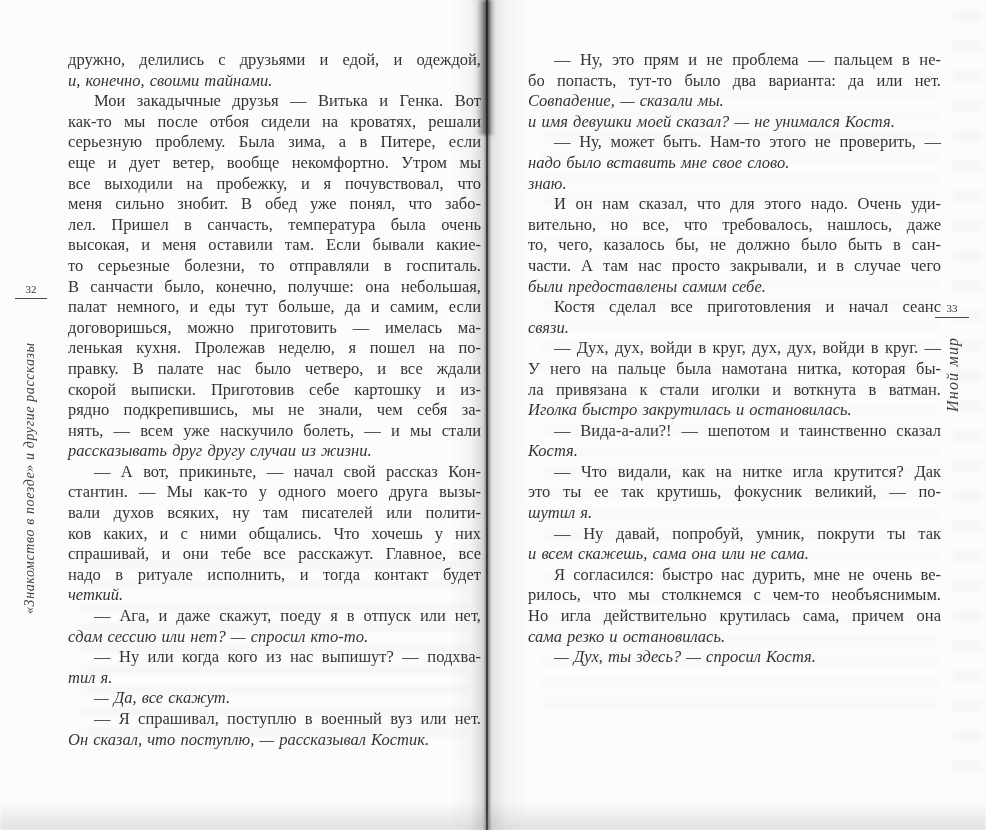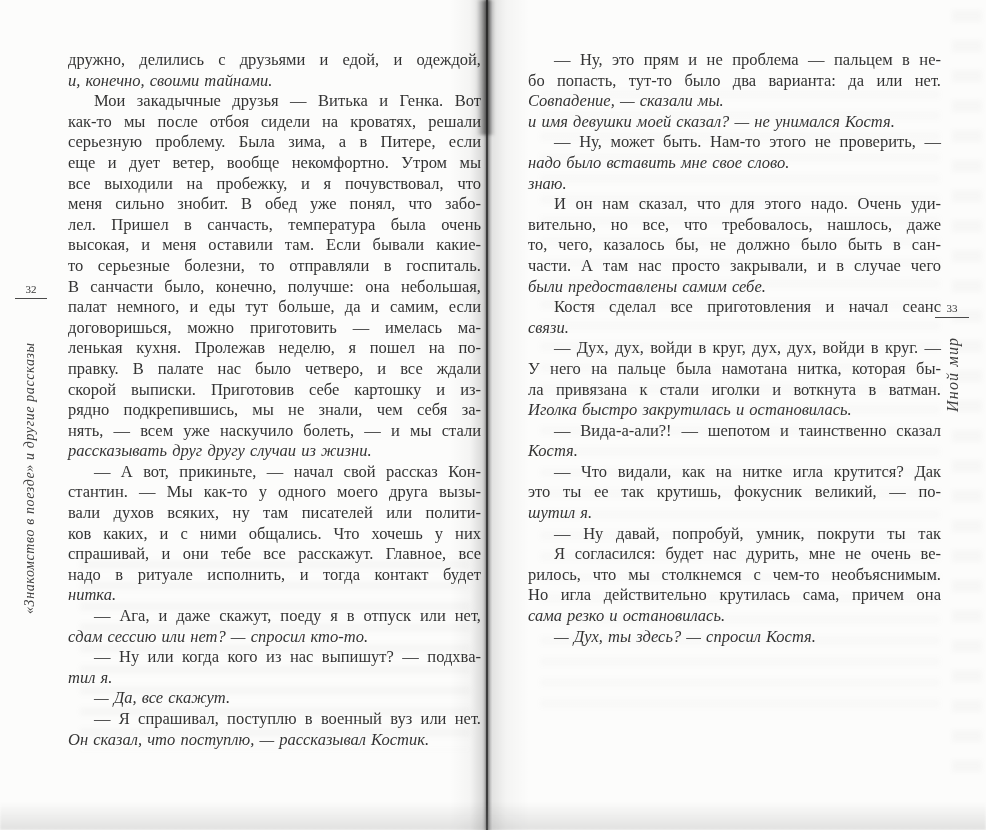--- a/index.html
+++ b/index.html
@@ -170,21 +170,21 @@
         <div class="tline">нять, — всем уже наскучило болеть, — и мы стали</div>
         <div class="tline last">рассказывать друг другу случаи из жизни.</div>
       </div>
       <div class="para">
         <div class="tline indent">— А вот, прикиньте, — начал свой рассказ Кон-</div>
         <div class="tline">стантин. — Мы как-то у одного моего друга вызы-</div>
         <div class="tline">вали духов всяких, ну там писателей или полити-</div>
         <div class="tline">ков каких, и с ними общались. Что хочешь у них</div>
         <div class="tline">спрашивай, и они тебе все расскажут. Главное, все</div>
         <div class="tline">надо в ритуале исполнить, и тогда контакт будет</div>
-        <div class="tline last">нитка.</div>
+        <div class="tline last">четкий.</div>
       </div>
       <div class="para">
         <div class="tline indent">— Ага, и даже скажут, поеду я в отпуск или нет,</div>
         <div class="tline last">сдам сессию или нет? — спросил кто-то.</div>
       </div>
       <div class="para">
         <div class="tline indent">— Ну или когда кого из нас выпишут? — подхва-</div>
         <div class="tline last">тил я.</div>
       </div>
       <div class="para">
@@ -232,23 +232,24 @@
         <div class="tline indent">— Вида-а-али?! — шепотом и таинственно сказал</div>
         <div class="tline last">Костя.</div>
       </div>
       <div class="para">
         <div class="tline indent">— Что видали, как на нитке игла крутится? Дак</div>
         <div class="tline">это ты ее так крутишь, фокусник великий, — по-</div>
         <div class="tline last">шутил я.</div>
       </div>
       <div class="para">
         <div class="tline indent">— Ну давай, попробуй, умник, покрути ты так</div>
-      </div>
-      <div class="para">
-        <div class="tline indent">Я согласился: будет нас дурить, мне не очень ве-</div>
+        <div class="tline last">и всем скажешь, сама она или не сама.</div>
+      </div>
+      <div class="para">
+        <div class="tline indent">Я согласился: быстро нас дурить, мне не очень ве-</div>
         <div class="tline">рилось, что мы столкнемся с чем-то необъяснимым.</div>
         <div class="tline">Но игла действительно крутилась сама, причем она</div>
         <div class="tline last">сама резко и остановилась.</div>
       </div>
       <div class="para">
         <div class="tline last indent">— Дух, ты здесь? — спросил Костя.</div>
       </div>
     </div>
 
   <div class="page-number left-num">32</div>

